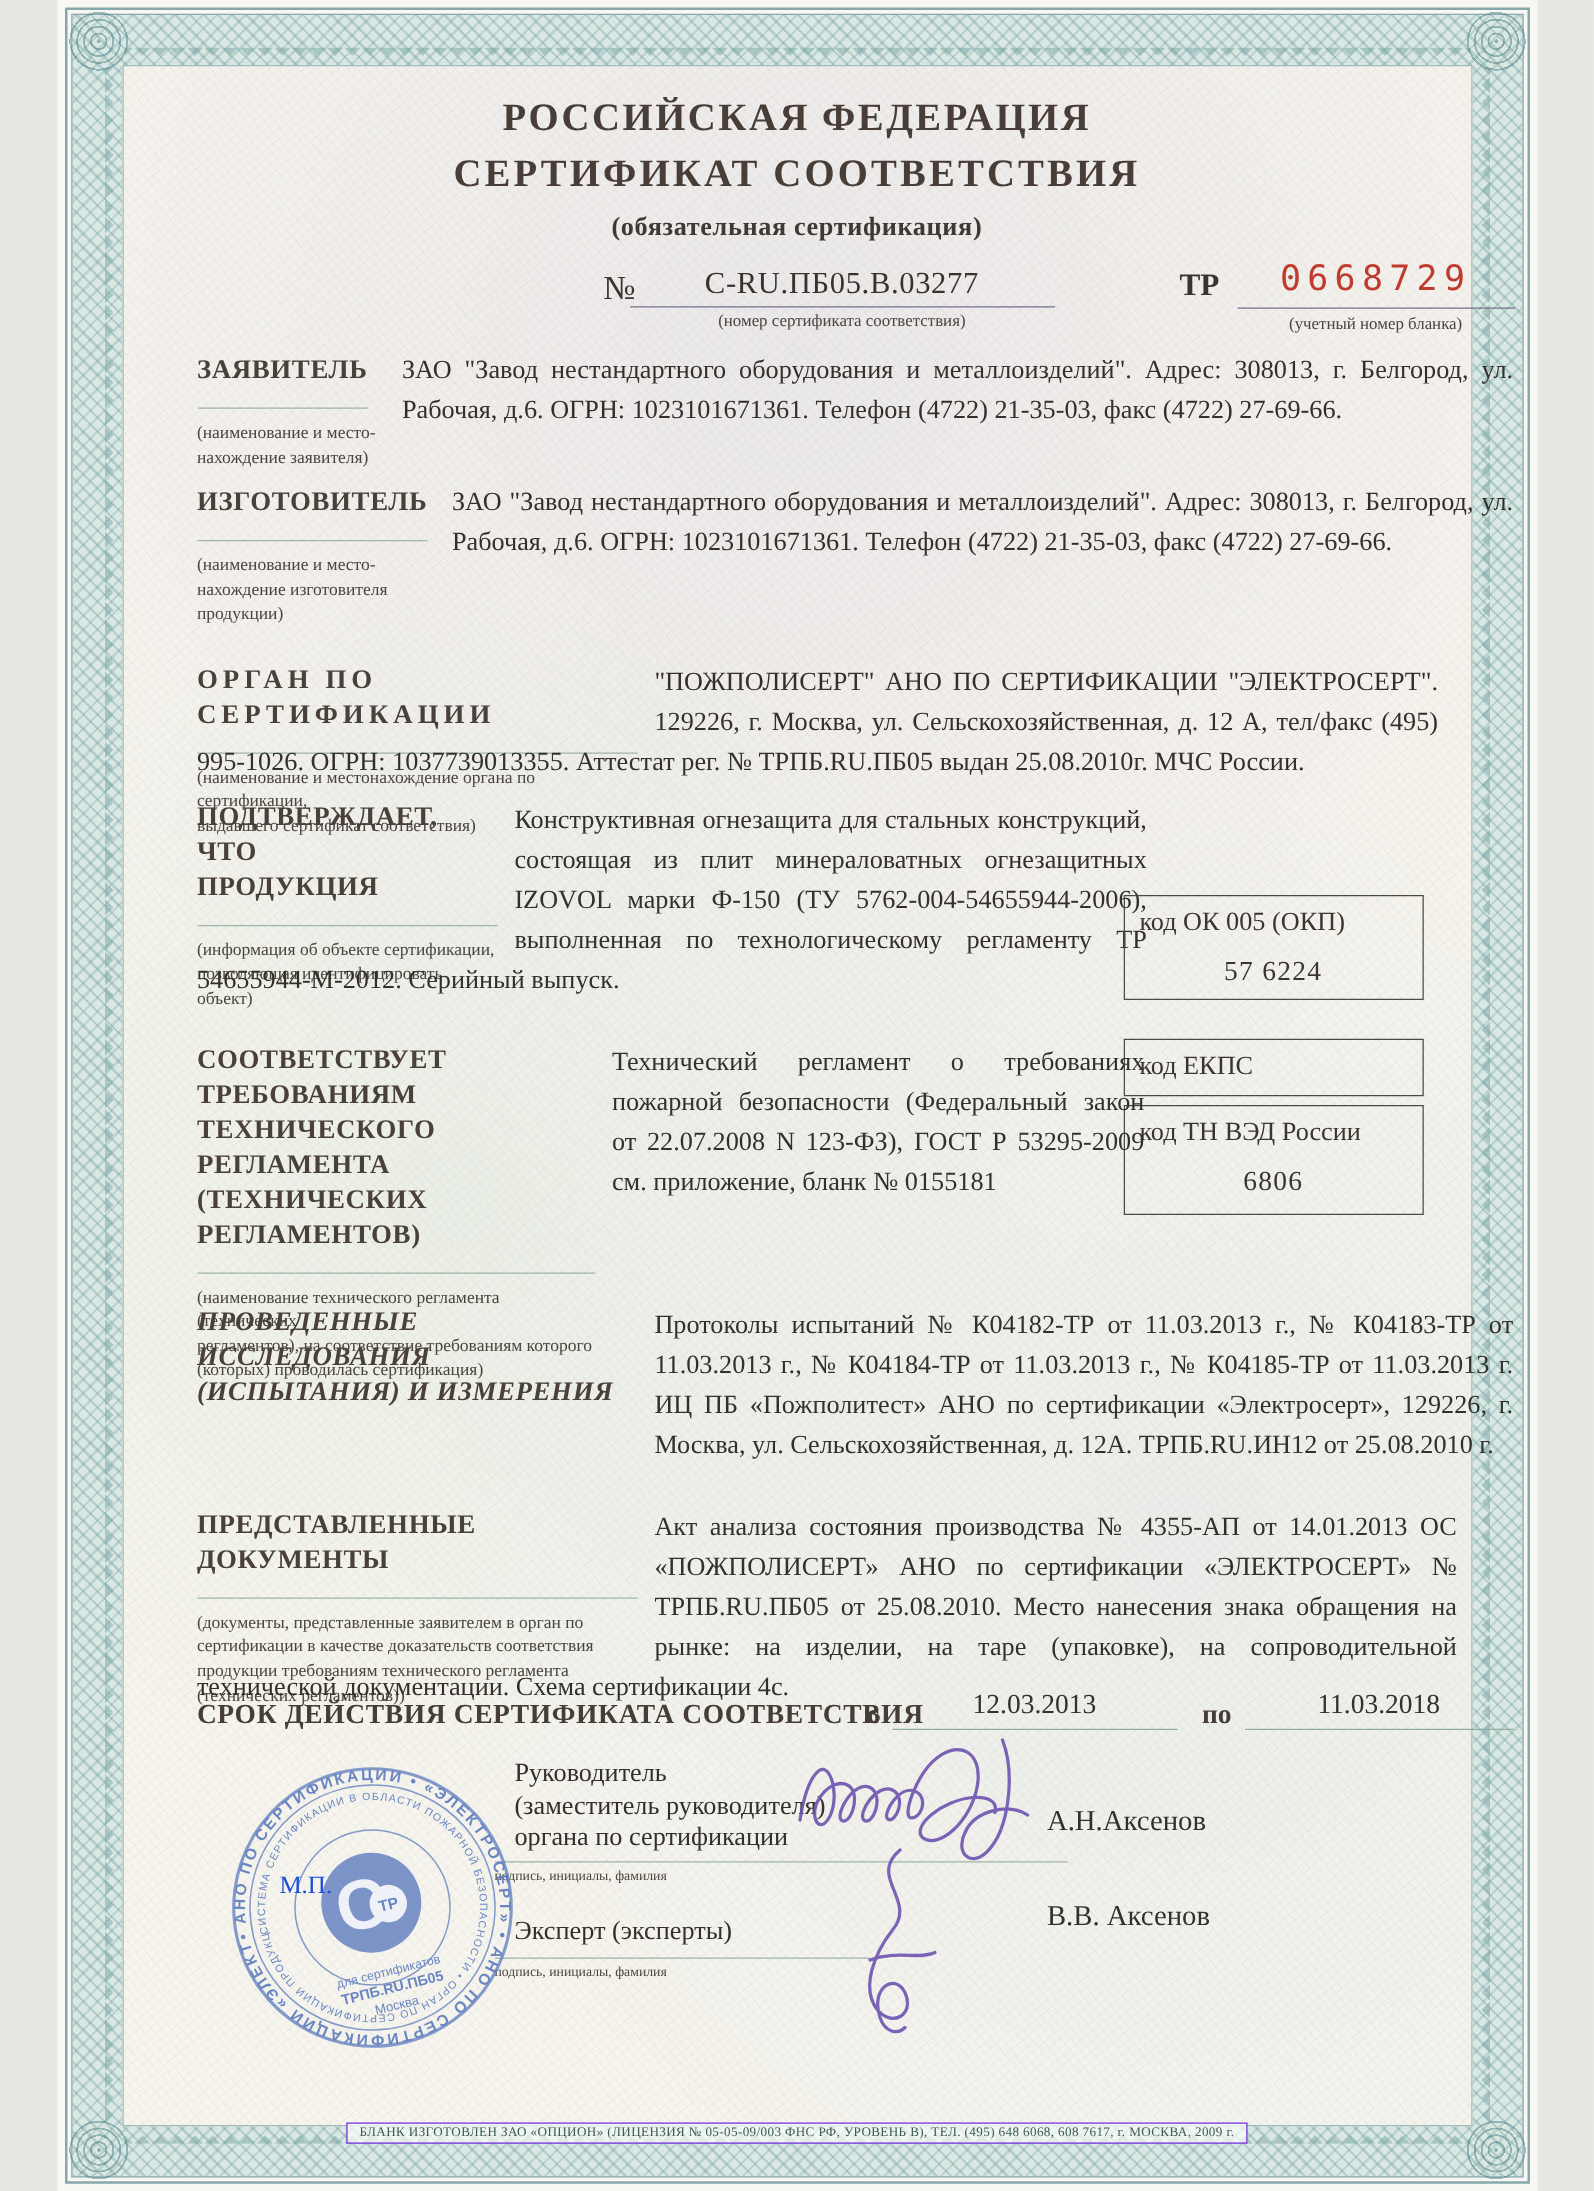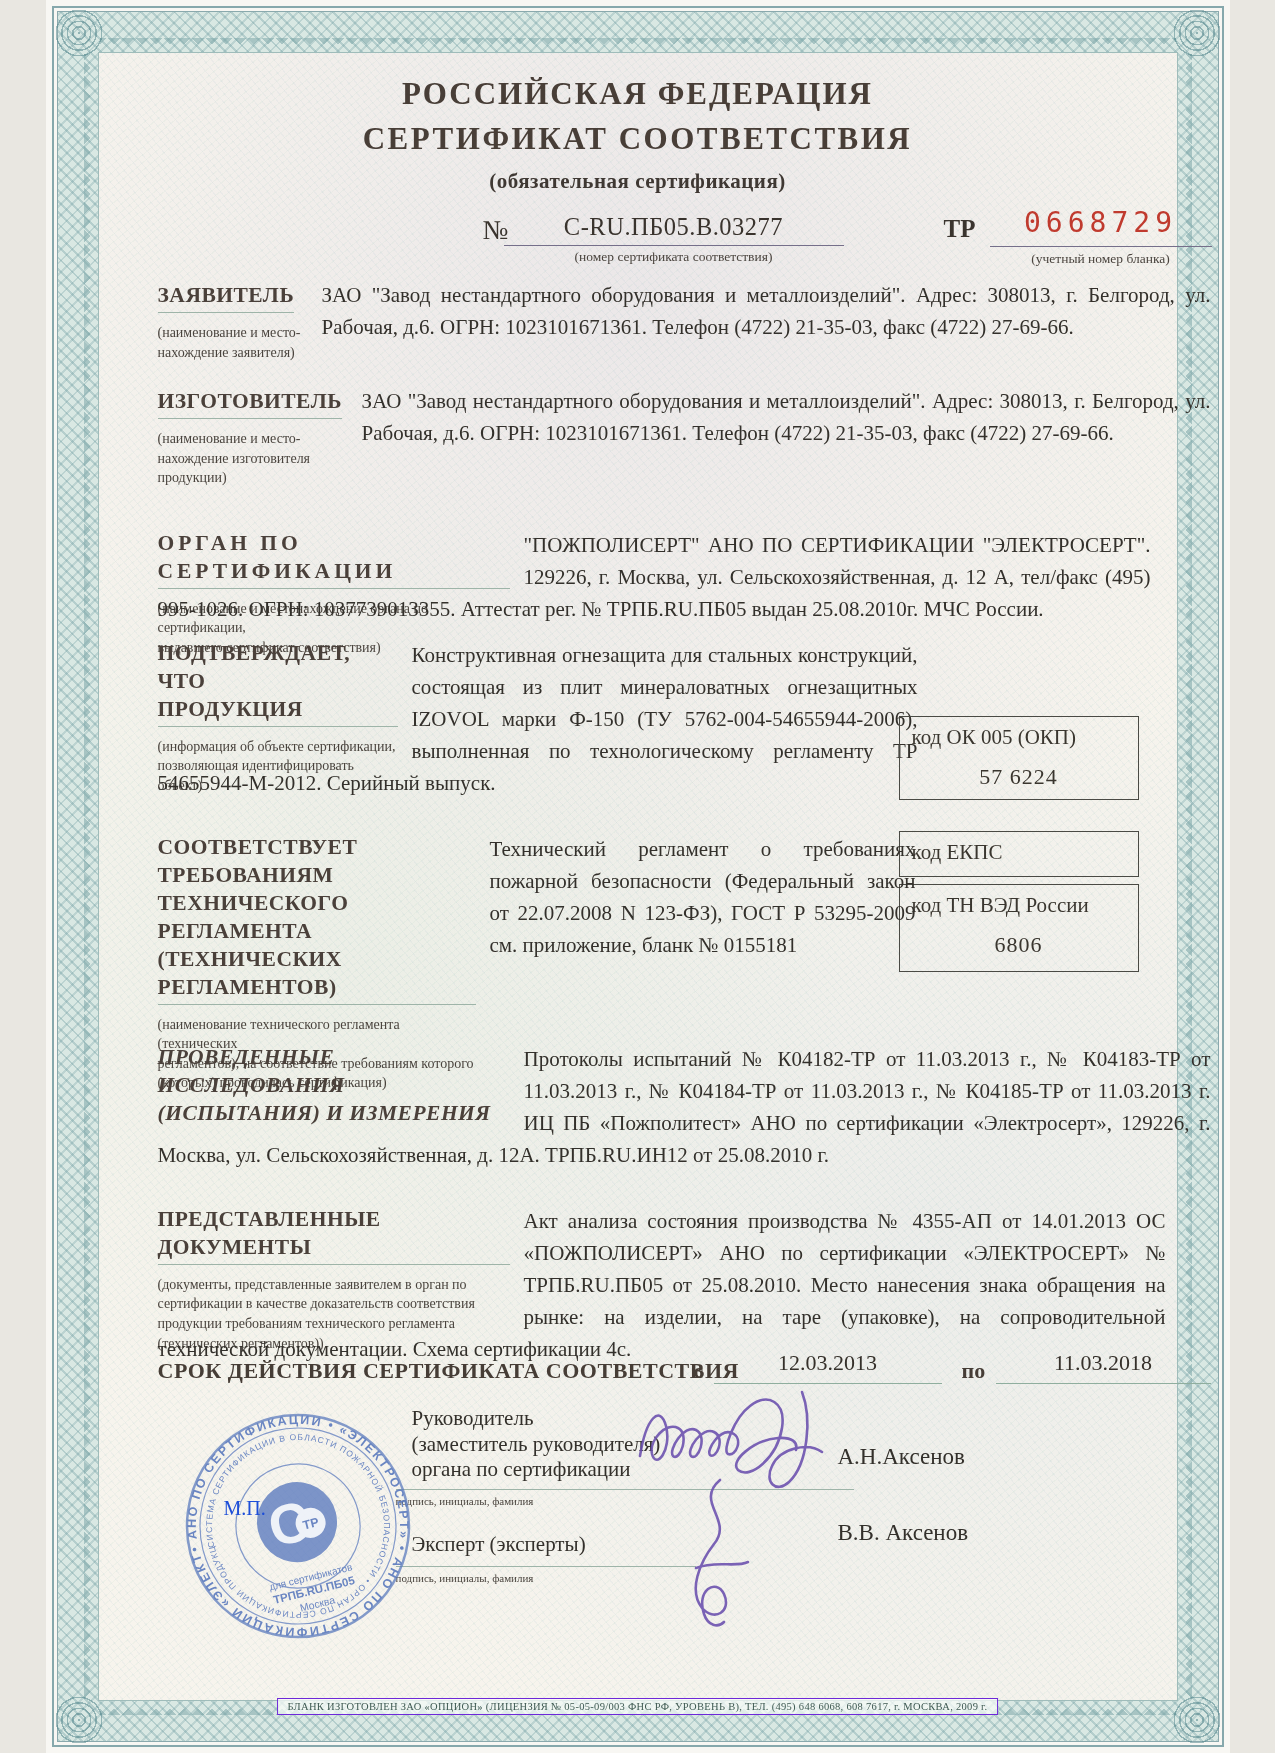--- a/index.html
+++ b/index.html
@@ -58,21 +58,21 @@
   .cap1{left:458px;top:249px;width:340px;}
   .trlab{position:absolute;left:898px;top:215px;font-size:25px;font-weight:bold;color:#3a342e;}
   .blank{position:absolute;left:944px;top:206px;width:222px;text-align:center;font-size:28px;
     color:#c03a2e;letter-spacing:5px;border-bottom:1.5px solid #756f8a;padding-bottom:7px;
     font-family:"DejaVu Sans Mono",monospace;}
   .cap2{left:944px;top:251px;width:222px;}
   
   .sec{position:absolute;font-size:21px;line-height:1.52;color:#33302b;}
   .lbl-block{float:left;margin-right:14px;}
   .lbl{display:inline-block;font-weight:bold;font-size:21.5px;color:#4a403a;letter-spacing:.5px;
-    border-bottom:1px solid #9eb4a8;padding-bottom:2px;white-space:pre-line;line-height:1.3;}
+    border-bottom:1px solid #9eb4a8;padding-bottom:16px;white-space:pre-line;line-height:1.3;}
   .lbl.nounder{border-bottom:none;font-style:italic;}
   .sublbl{font-size:14px;color:#4a443e;line-height:1.4;margin-top:10px;white-space:pre-line;}
   .val{text-align:justify;}
   #sec-applicant{left:112px;top:280px;width:1053px;}
   #sec-applicant .lbl-block{width:150px;}
   #sec-manufacturer{left:112px;top:386px;width:1053px;}
   #sec-manufacturer .lbl-block{width:190px;}
   #sec-certbody{left:112px;top:530px;width:1053px;}
   #sec-certbody .lbl-block{width:352px;height:60px;}
   #sec-certbody .lbl{letter-spacing:4px;}

